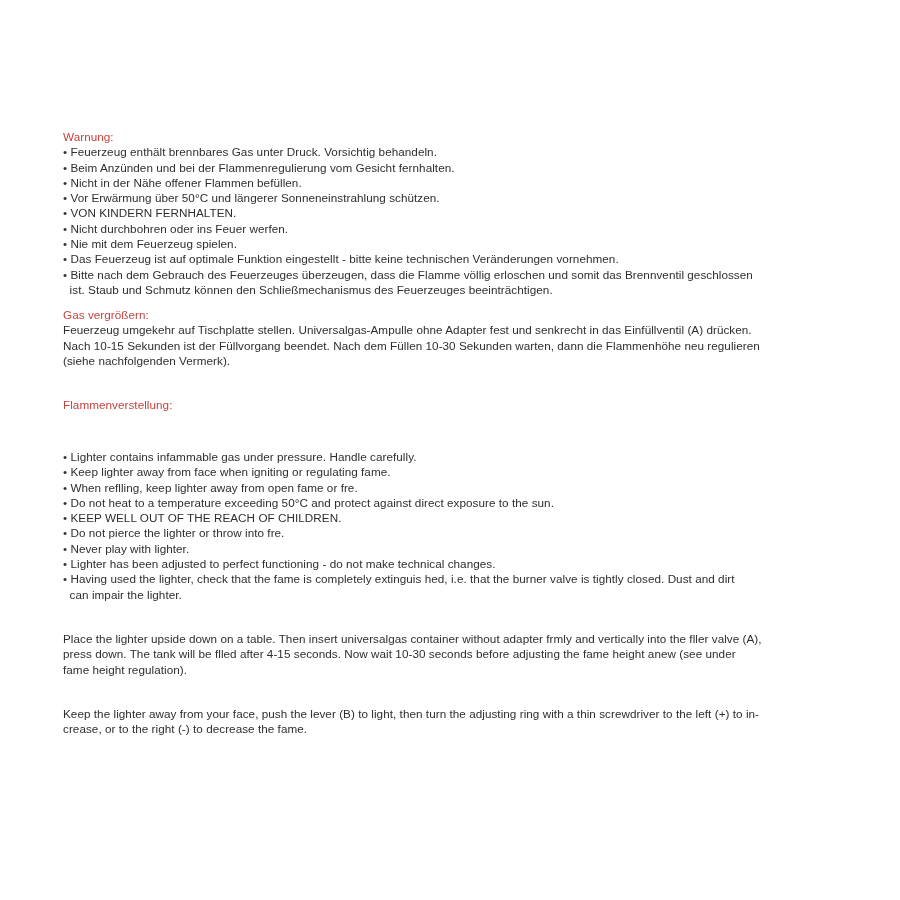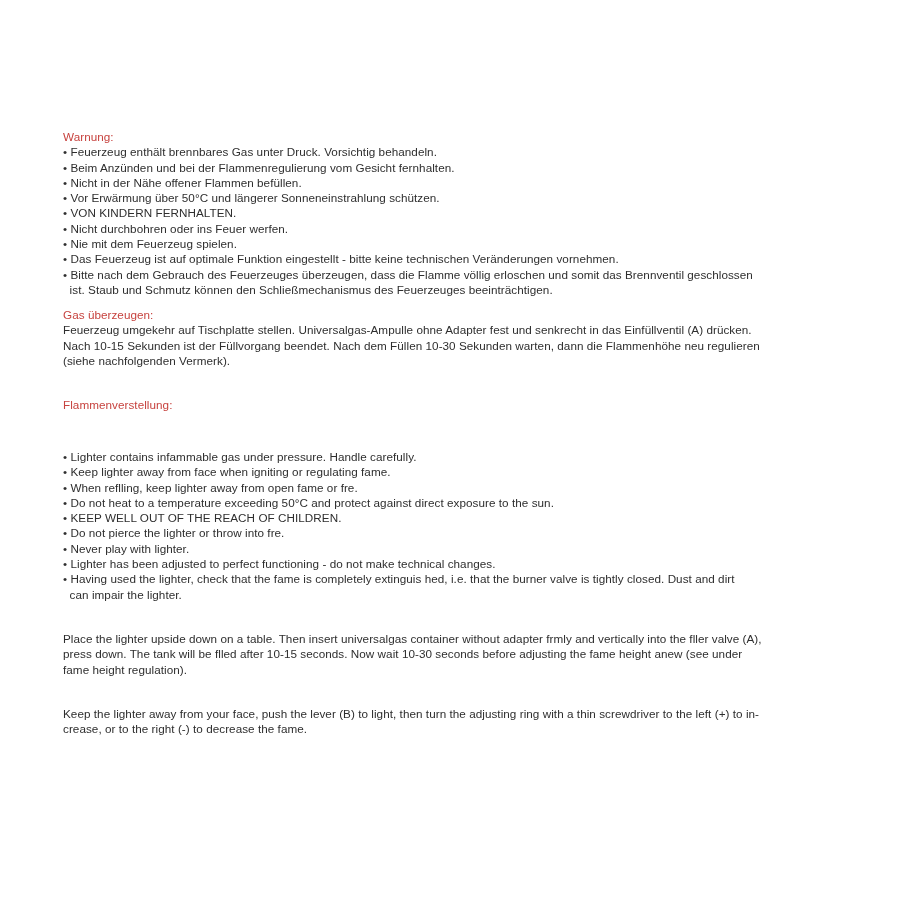--- a/index.html
+++ b/index.html
@@ -68,21 +68,21 @@
 • Vor Erwärmung über 50°C und längerer Sonneneinstrahlung schützen.
 • VON KINDERN FERNHALTEN.
 • Nicht durchbohren oder ins Feuer werfen.
 • Nie mit dem Feuerzeug spielen.
 • Das Feuerzeug ist auf optimale Funktion eingestellt - bitte keine technischen Veränderungen vornehmen.
 • Bitte nach dem Gebrauch des Feuerzeuges überzeugen, dass die Flamme völlig erloschen und somit das Brennventil geschlossen
   ist. Staub und Schmutz können den Schließmechanismus des Feuerzeuges beeinträchtigen.</div>
   </div>
 
   <div class="section s1">
-    <div class="section-heading">Gas überzeugen:</div>
+    <div class="section-heading">Gas vergrößern:</div>
     <div class="section-body">Feuerzeug umgekehr auf Tischplatte stellen. Universalgas-Ampulle ohne Adapter fest und senkrecht in das Einfüllventil (A) drücken.
 Nach 10-15 Sekunden ist der Füllvorgang beendet. Nach dem Füllen 10-30 Sekunden warten, dann die Flammenhöhe neu regulieren
 (siehe nachfolgenden Vermerk).</div>
   </div>
 
   <div class="section s2">
     <div class="section-heading">Flammenverstellung:</div>
   </div>
 
   <div class="section s3">
@@ -93,21 +93,21 @@
 • KEEP WELL OUT OF THE REACH OF CHILDREN.
 • Do not pierce the lighter or throw into fre.
 • Never play with lighter.
 • Lighter has been adjusted to perfect functioning - do not make technical changes.
 • Having used the lighter, check that the fame is completely extinguis hed, i.e. that the burner valve is tightly closed. Dust and dirt
   can impair the lighter.</div>
   </div>
 
   <div class="section s4">
     <div class="section-body">Place the lighter upside down on a table. Then insert universalgas container without adapter frmly and vertically into the fller valve (A),
-press down. The tank will be flled after 10-15 seconds. Now wait 10-30 seconds before adjusting the fame height anew (see under
+press down. The tank will be flled after 4-15 seconds. Now wait 10-30 seconds before adjusting the fame height anew (see under
 fame height regulation).</div>
   </div>
 
   <div class="section s5">
     <div class="section-body">Keep the lighter away from your face, push the lever (B) to light, then turn the adjusting ring with a thin screwdriver to the left (+) to in-
 crease, or to the right (-) to decrease the fame.</div>
   </div>
 
   <div class="scan-edge-bar"></div>
 

